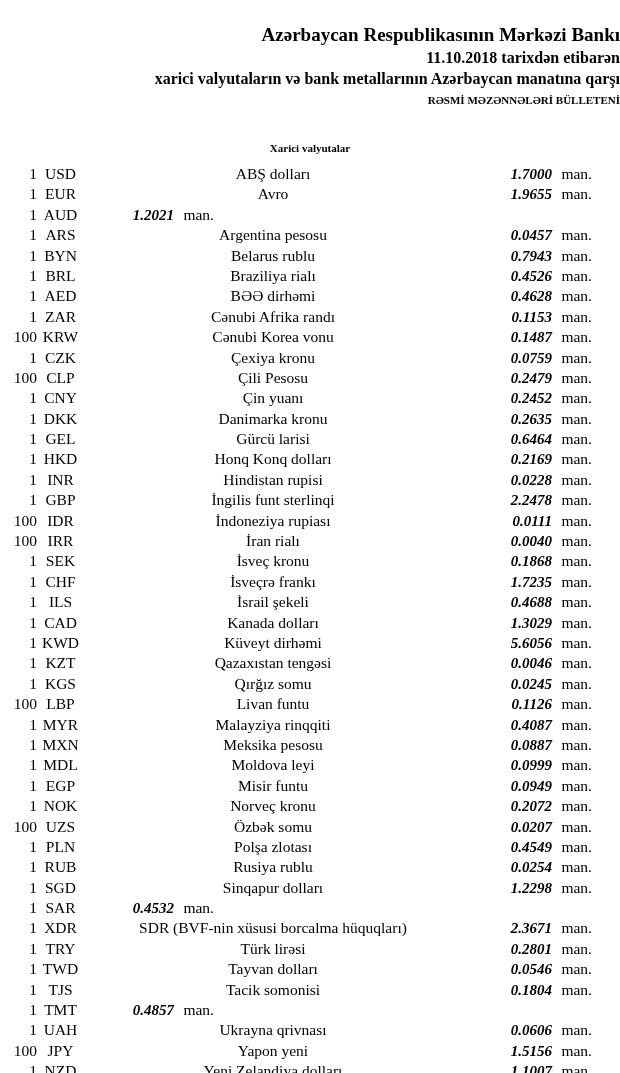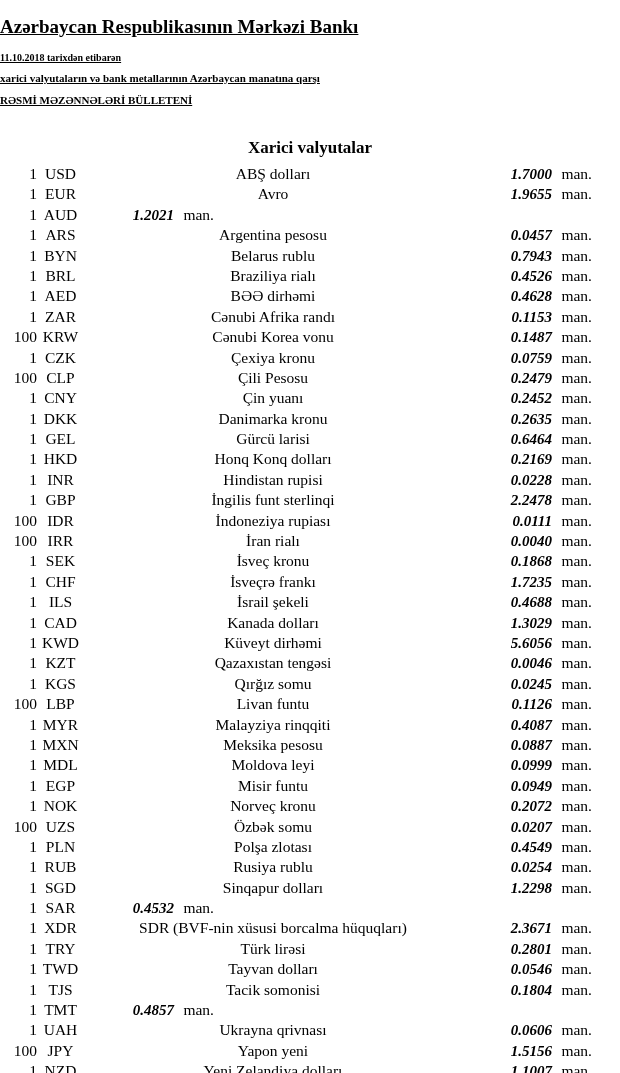--- a/index.html
+++ b/index.html
@@ -8,27 +8,27 @@
     font-family: "Liberation Serif", "DejaVu Serif", serif;
     color: #000000;
   }
   .page {
     width: 620px;
     height: 1073px;
     margin: 0 auto;
     background: #ffffff;
     overflow: hidden;
   }
-  .doc-header { text-align: left; padding-top: 15px; text-decoration: underline; }
+  .doc-header { text-align: right; padding-top: 23px; }
   .bank-name   { font-size: 19px;  font-weight: 700; line-height: 24px; }
-  .date-line   { font-size: 10px;  font-weight: 700; line-height: 21px; margin-top: 8px; }
-  .desc-line   { font-size: 11px;  font-weight: 700; line-height: 21px; }
+  .date-line   { font-size: 16px;  font-weight: 700; line-height: 21px; margin-top: 0; }
+  .desc-line   { font-size: 16px;  font-weight: 700; line-height: 21px; }
   .bulletin-title { font-size: 11px; font-weight: 700; line-height: 22px; }
   .section-title {
-    font-size: 17px;
+    font-size: 11px;
     font-weight: 700;
     text-align: center;
     margin-top: 27px;
     margin-bottom: 6px;
     line-height: 20px;
   }
   .rates-list { width: 100%; }
   .row {
     display: flex;
     align-items: baseline;

